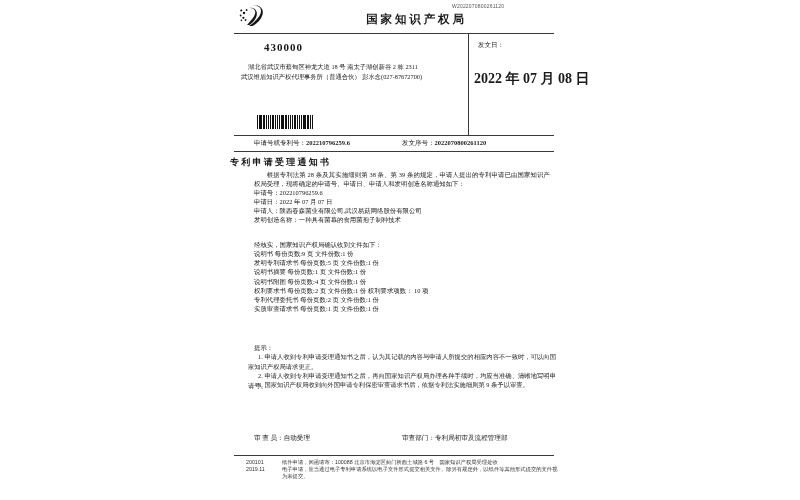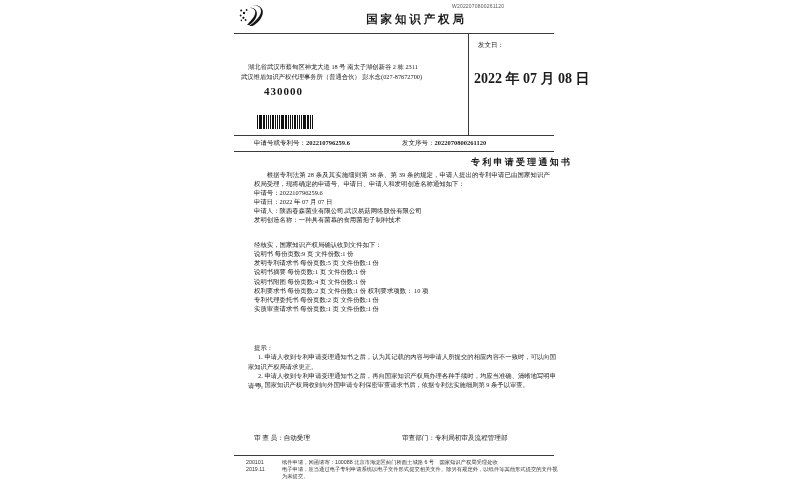--- a/index.html
+++ b/index.html
@@ -6,31 +6,31 @@
   .canvas{
     position:relative;width:800px;height:500px;background:#ffffff;overflow:hidden;
     font-family:"Liberation Serif","DejaVu Serif",serif;color:#1a1a1a;
   }
   .page{position:absolute;left:230px;top:0;width:340px;height:368px;background:#ffffff;}
   .abs{position:absolute;white-space:nowrap;}
   .rule{position:absolute;height:1px;background:#3a3a3a;}
   .vrule{position:absolute;width:1px;background:#3a3a3a;}
   .top-code{left:222px;top:3px;font-size:5px;color:#555;letter-spacing:0.2px;font-family:"Liberation Sans",sans-serif;}
   .org-name{left:30px;top:12px;width:310px;text-align:center;font-size:11.5px;font-weight:bold;}
-  .postal{left:34px;top:41px;font-size:11px;font-weight:bold;letter-spacing:1px;margin-top:44px;}
+  .postal{left:34px;top:41px;font-size:11px;font-weight:bold;letter-spacing:1px;}
   .addr1{left:18px;top:63px;font-size:6.3px;}
   .addr2{left:11px;top:73px;font-size:6.3px;}
   .barcode{position:absolute;left:27px;top:115px;width:57px;height:14px;
     background:repeating-linear-gradient(90deg,#111 0 1px,#fff 1px 2px,#111 2px 3.6px,#fff 3.6px 4.4px);}
   .issue-label{left:248px;top:41px;font-size:6.5px;}
   .issue-date{left:244px;top:70px;font-size:14px;font-weight:bold;}
   .meta-app{left:24px;top:139px;font-size:6.5px;}
   .meta-serial{left:172px;top:139px;font-size:6.5px;}
   .bold{font-weight:bold;}
-  .notice-title{left:0;top:156px;width:340px;text-align:right;font-size:9px;font-weight:bold;}
+  .notice-title{left:0;top:156px;width:340px;text-align:left;font-size:9px;font-weight:bold;}
   .body-par{left:24px;top:170px;width:296px;font-size:6.4px;line-height:9.3px;white-space:normal;text-indent:2em;text-align:justify;}
   .fieldline{font-size:6.4px;}
   .f0{left:24px;top:189px;} .f1{left:24px;top:198px;} .f2{left:24px;top:207px;} .f3{left:24px;top:216px;}
   .confirm{left:24px;top:241px;font-size:6.4px;}
   .doclist{left:24px;top:249px;font-size:6.4px;line-height:9.2px;}
   .doclist div{white-space:nowrap;}
   .notes-label{left:24px;top:344px;font-size:6.4px;}
   .note{position:absolute;left:18px;width:308px;font-size:6.3px;line-height:9.6px;white-space:normal;text-indent:1.6em;text-align:justify;}
   .n1{top:352px;} .n2{top:371px;} .n3{top:380px;}
   .examiner{left:24px;top:434px;font-size:6.6px;}

